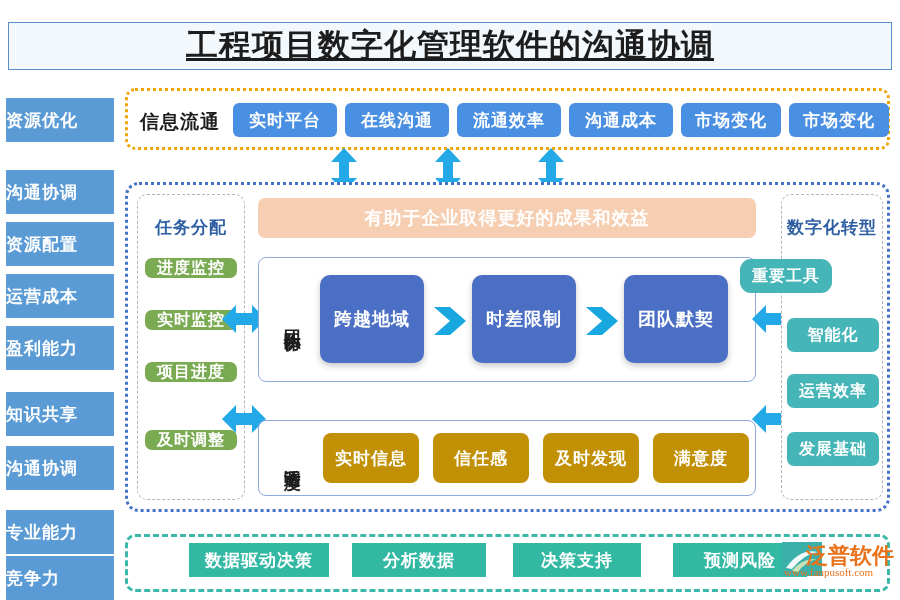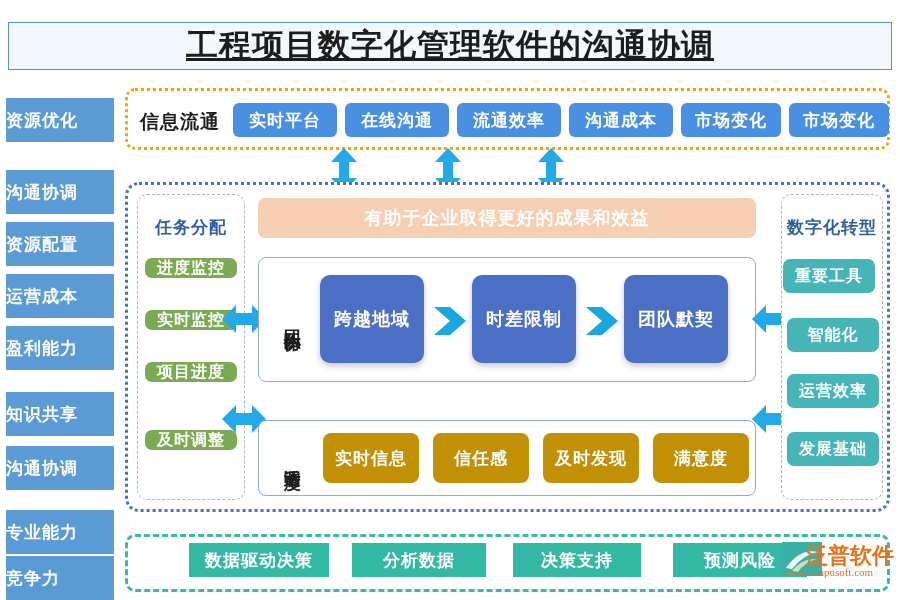--- a/index.html
+++ b/index.html
@@ -332,21 +332,21 @@
 
   <svg class="abs" style="left:752px; top:305px; width:44px; height:28px;" viewBox="0 0 44 28">
     <polygon points="0,14 14,0 14,8 30,8 30,0 44,14 30,28 30,20 14,20 14,28" fill="#23a8e8"></polygon>
   </svg>
   <svg class="abs" style="left:752px; top:405px; width:44px; height:28px;" viewBox="0 0 44 28">
     <polygon points="0,14 14,0 14,8 30,8 30,0 44,14 30,28 30,20 14,20 14,28" fill="#23a8e8"></polygon>
   </svg>
 
   <div class="abs gray-panel" style="left:781px; top:194px; width:102px; height:306px;"></div>
   <div class="abs panel-title" style="left:781px; top:216px; width:102px;">数字化转型</div>
-  <div class="abs teal-pill" style="left:783px; top:259px;">
+  <div class="abs teal-pill" style="left:740px; top:259px;border-radius:11px;">
       <span>重要工具</span>
     </div>
   <div class="abs teal-pill" style="left:787px; top:374px;">
       <span>运营效率</span>
     </div>
   <div class="abs teal-pill" style="left:787px; top:318px;">
       <span>智能化</span>
     </div>
   <div class="abs teal-pill" style="left:787px; top:432px;">
       <span>发展基础</span>

